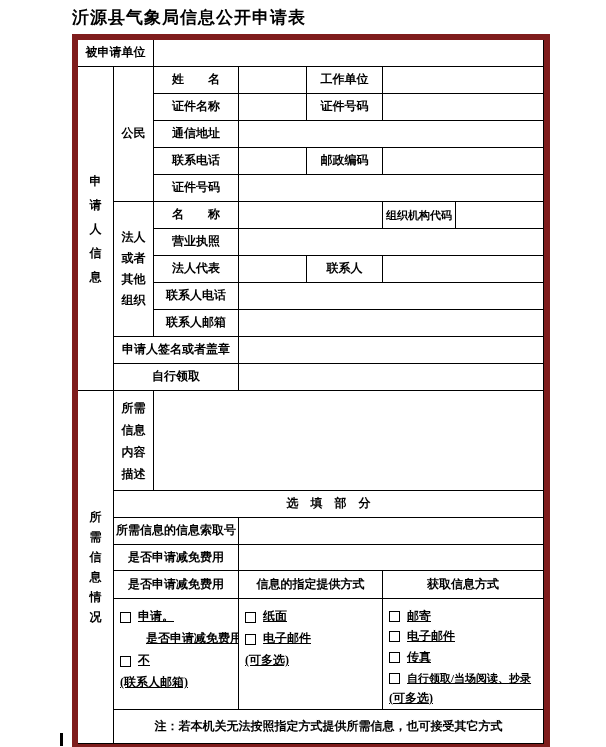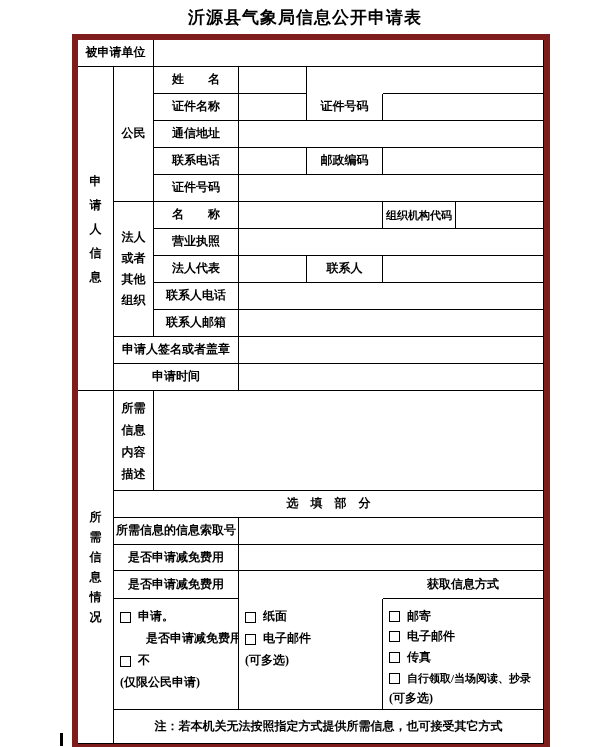--- a/index.html
+++ b/index.html
@@ -9,21 +9,20 @@
     width: 606px;
     height: 747px;
     background: #ffffff;
     font-family: "Liberation Serif", "DejaVu Serif", serif;
     color: #000;
     overflow: hidden;
   }
   .title {
     position: absolute;
     left: 72px; top: 6px; width: 466px;
-    text-align: center;
     font-size: 17px;
     font-weight: bold;
     letter-spacing: 1px;
   }
   .form {
     position: absolute;
     left: 72px; top: 34px;
     display: grid;
     grid-template-columns: 36px 40px 85px 68px 76px 73px 88px;
     grid-template-rows: 27px repeat(12, 27px) 100px 27px 27px 26px 28px 111px 34px;
@@ -47,20 +46,21 @@
   .lh21 { line-height: 21px; }
   .lh22 { line-height: 22px; font-family: Liberation Serif, serif; }
   .lh24 { line-height: 24px; }
   .tight { font-size: 11px; letter-spacing: 0; }
   .checks {
     flex-direction: column;
     align-items: stretch;
     justify-content: flex-start;
     text-align: left;
     padding: 7px 12px 0 6px;
+    text-decoration: underline;
   }
   .cb-line {
     display: flex;
     align-items: center;
     height: 22px;
     white-space: nowrap;
   }
   .cb {
     width: 11px; height: 11px;
     border: 1.5px solid #000;
@@ -92,20 +92,21 @@
     <div class="cell vtext lh24" style="grid-area:2/1/14/2">申
 请
 人
 信
 息</div>
 
     <div class="cell" style="grid-area:2/2/7/3">公民</div>
 
     <div class="cell" style="grid-area:2/3/3/4">姓　　名</div>
     <div class="cell" style="grid-area:2/4/3/5"></div>
+    <div class="cell" style="grid-area:2/5/3/6">工作单位</div>
     <div class="cell" style="grid-area:2/6/3/8"></div>
 
     <div class="cell" style="grid-area:3/3/4/4">证件名称</div>
     <div class="cell" style="grid-area:3/4/4/5"></div>
     <div class="cell" style="grid-area:3/5/4/6">证件号码</div>
     <div class="cell" style="grid-area:3/6/4/8"></div>
 
     <div class="cell" style="grid-area:4/3/5/4">通信地址</div>
     <div class="cell" style="grid-area:4/4/5/8"></div>
 
@@ -137,21 +138,21 @@
 
     <div class="cell" style="grid-area:10/3/11/4">联系人电话</div>
     <div class="cell" style="grid-area:10/4/11/8"></div>
 
     <div class="cell" style="grid-area:11/3/12/4">联系人邮箱</div>
     <div class="cell" style="grid-area:11/4/12/8"></div>
 
     <div class="cell" style="grid-area:12/2/13/4">申请人签名或者盖章</div>
     <div class="cell" style="grid-area:12/4/13/8"></div>
 
-    <div class="cell" style="grid-area:13/2/14/4">申请时间</div>
+    <div class="cell" style="grid-area:13/2/14/4">自行领取</div>
     <div class="cell" style="grid-area:13/4/14/8"></div>
 
     <div class="cell vtext lh20" style="grid-area:14/1/21/2">所
 需
 信
 息
 情
 况</div>
 
     <div class="cell vtext lh22" style="grid-area:14/2/15/3">所需
@@ -162,36 +163,37 @@
 
     <div class="cell" style="grid-area:15/2/16/8">选　填　部　分</div>
 
     <div class="cell" style="grid-area:16/2/17/4">所需信息的信息索取号</div>
     <div class="cell" style="grid-area:16/4/17/8"></div>
 
     <div class="cell" style="grid-area:17/2/18/4">是否申请减免费用</div>
     <div class="cell" style="grid-area:17/4/18/8"></div>
 
     <div class="cell" style="grid-area:18/2/19/4">是否申请减免费用</div>
+    <div class="cell" style="grid-area:18/4/19/6">信息的指定提供方式</div>
     <div class="cell" style="grid-area:18/6/19/8">获取信息方式</div>
 
     <div class="cell checks" style="grid-area:19/2/20/4">
       <div class="cb-line">
         <span class="cb"></span>
         <span>申请。</span>
       </div>
       <div class="cb-line indent">
         <span>是否申请减免费用</span>
       </div>
       <div class="cb-line">
         <span class="cb"></span>
         <span>不</span>
       </div>
       <div class="cb-line">
-        <span>(仅限公民申请)</span>
+        <span>(联系人邮箱)</span>
       </div>
     </div>
 
     <div class="cell checks" style="grid-area:19/4/20/6">
       <div class="cb-line">
         <span class="cb"></span>
         <span>纸面</span>
       </div>
       <div class="cb-line">
         <span class="cb"></span>

